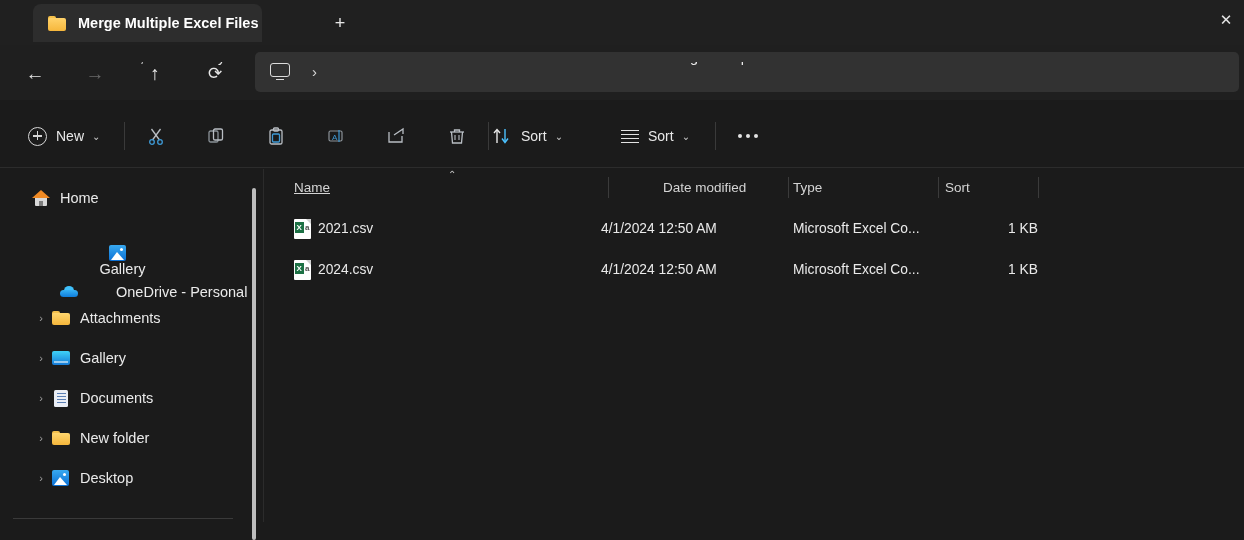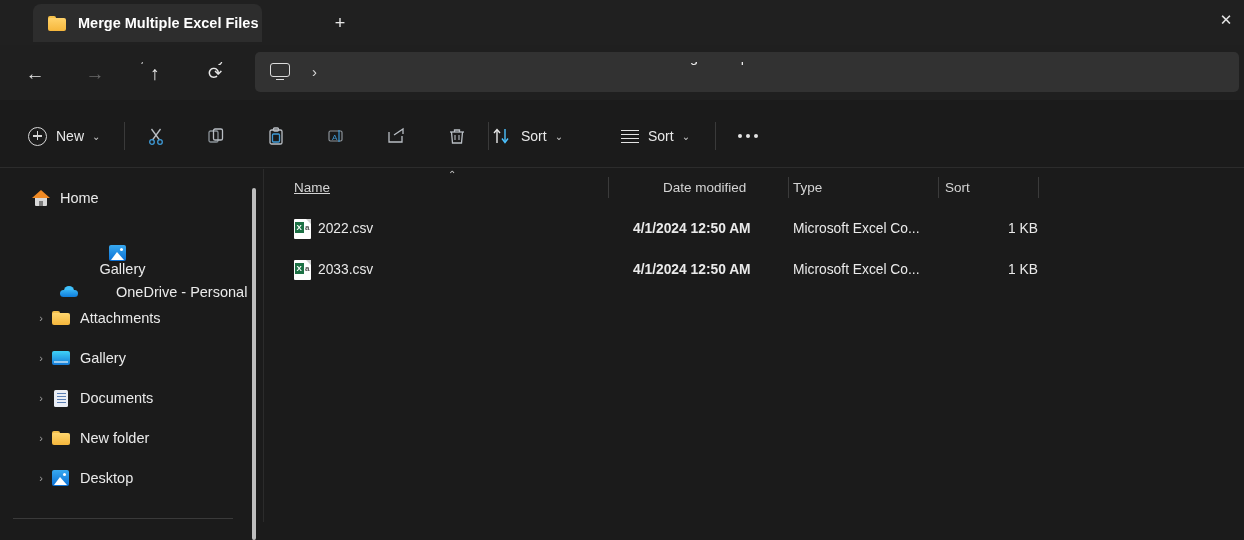--- a/index.html
+++ b/index.html
@@ -285,21 +285,21 @@
     font-family: "Liberation Sans", sans-serif;
   }
   .csv-ico .aletter {
     position: absolute; left: 11px; top: 4px; color: #4f4f4f;
     font-size: 8px; font-weight: bold; line-height: 9px;
   }
   .cell {
     position: absolute; color: #eaeaea; font-size: 13.8px; white-space: nowrap;
   }
   .cell.name { left: 53px; }
-  .cell.date { left: 368px; font-weight: bold; }
+  .cell.date { left: 336px; }
   .cell.type { left: 528px; }
   .cell.size { left: 700px; width: 73px; text-align: right; }
 </style>
 </head>
 <body>
 
 <div id="app">
 
   <div class="titlebar">
     <div class="tab">
@@ -522,32 +522,32 @@
       <div class="hcell" style="left:680px;">Sort</div>
       <div class="vline" style="left:773px;"></div>
     </div>
     <div id="file-rows">
         <div class="row" style="top: 39px;">
           <span class="csv-ico">
             <span class="fold"></span>
             <span class="xbox">X</span>
             <span class="aletter">a</span>
           </span>
-          <span class="cell name">2022.csv</span>
+          <span class="cell name">2021.csv</span>
           <span class="cell date">4/1/2024 12:50 AM</span>
           <span class="cell type">Microsoft Excel Co...</span>
           <span class="cell size">1 KB</span>
         </div>
         <div class="row" style="top: 80px;">
           <span class="csv-ico">
             <span class="fold"></span>
             <span class="xbox">X</span>
             <span class="aletter">a</span>
           </span>
-          <span class="cell name">2033.csv</span>
+          <span class="cell name">2024.csv</span>
           <span class="cell date">4/1/2024 12:50 AM</span>
           <span class="cell type">Microsoft Excel Co...</span>
           <span class="cell size">1 KB</span>
         </div>
       </div>
   </div>
 
 </div>
 
 </body></html>

